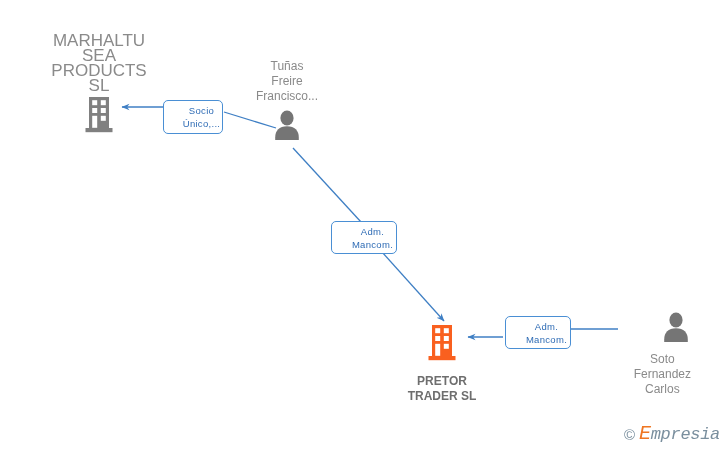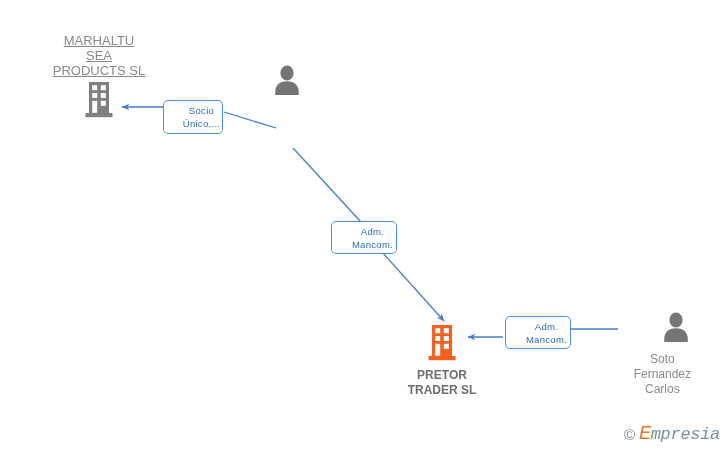--- a/index.html
+++ b/index.html
@@ -36,23 +36,22 @@
   }
 
   
   .caption {
     text-align: center;
     line-height: 15px;
     white-space: pre-line;
     letter-spacing: 0px;
   }
   .caption.company {
-    font-size: 13px;
+    font-size: 17px;
     color: #8a8a8a;
-    text-decoration: underline;
   }
   .caption.company-focus {
     font-size: 12px;
     color: #6e6e6e;
     font-weight: bold;
   }
   .caption.person {
     font-size: 12px;
     color: #8a8a8a;
   }
@@ -154,20 +153,23 @@
           <rect x="8.2" y="11" width="5" height="5"></rect>
           <rect x="16.8" y="11" width="5" height="5"></rect>
           <rect x="16.8" y="18.8" width="5" height="5"></rect>
           <rect x="8.2" y="18.8" width="5" height="12"></rect>
         </g>
       </svg>
     </span>
   </div>
 
   <div class="node" style="left:227px; top:59px;">
+    <div class="caption person">Tuñas
+Freire
+Francisco...</div>
     <span class="icon-person" style="margin-top:5px;">
       <svg width="30" height="32" viewBox="0 0 30 32" xmlns="http://www.w3.org/2000/svg">
         <g fill="#757575">
           <ellipse cx="15" cy="9" rx="6.6" ry="7.4"></ellipse>
           <path d="M15 17.2 C7.2 17.2 3.2 21.8 3.2 28.2 L3.2 31 L26.8 31 L26.8 28.2 C26.8 21.8 22.8 17.2 15 17.2 Z"></path>
         </g>
       </svg>
     </span>
   </div>
 
@@ -181,21 +183,21 @@
         <g fill="#ffffff">
           <rect x="8.2" y="3.2" width="5" height="5"></rect>
           <rect x="16.8" y="3.2" width="5" height="5"></rect>
           <rect x="8.2" y="11" width="5" height="5"></rect>
           <rect x="16.8" y="11" width="5" height="5"></rect>
           <rect x="16.8" y="18.8" width="5" height="5"></rect>
           <rect x="8.2" y="18.8" width="5" height="12"></rect>
         </g>
       </svg>
     </span>
-    <div class="caption company-focus" style="margin-top:3px;">PRETOR
+    <div class="caption company-focus" style="margin-top:9px;">PRETOR
 TRADER SL</div>
   </div>
 
   <div class="node" style="left:571px; top:311px;align-items:flex-end;">
     <span class="icon-person">
       <svg width="30" height="32" viewBox="0 0 30 32" xmlns="http://www.w3.org/2000/svg">
         <g fill="#757575">
           <ellipse cx="15" cy="9" rx="6.6" ry="7.4"></ellipse>
           <path d="M15 17.2 C7.2 17.2 3.2 21.8 3.2 28.2 L3.2 31 L26.8 31 L26.8 28.2 C26.8 21.8 22.8 17.2 15 17.2 Z"></path>
         </g>

